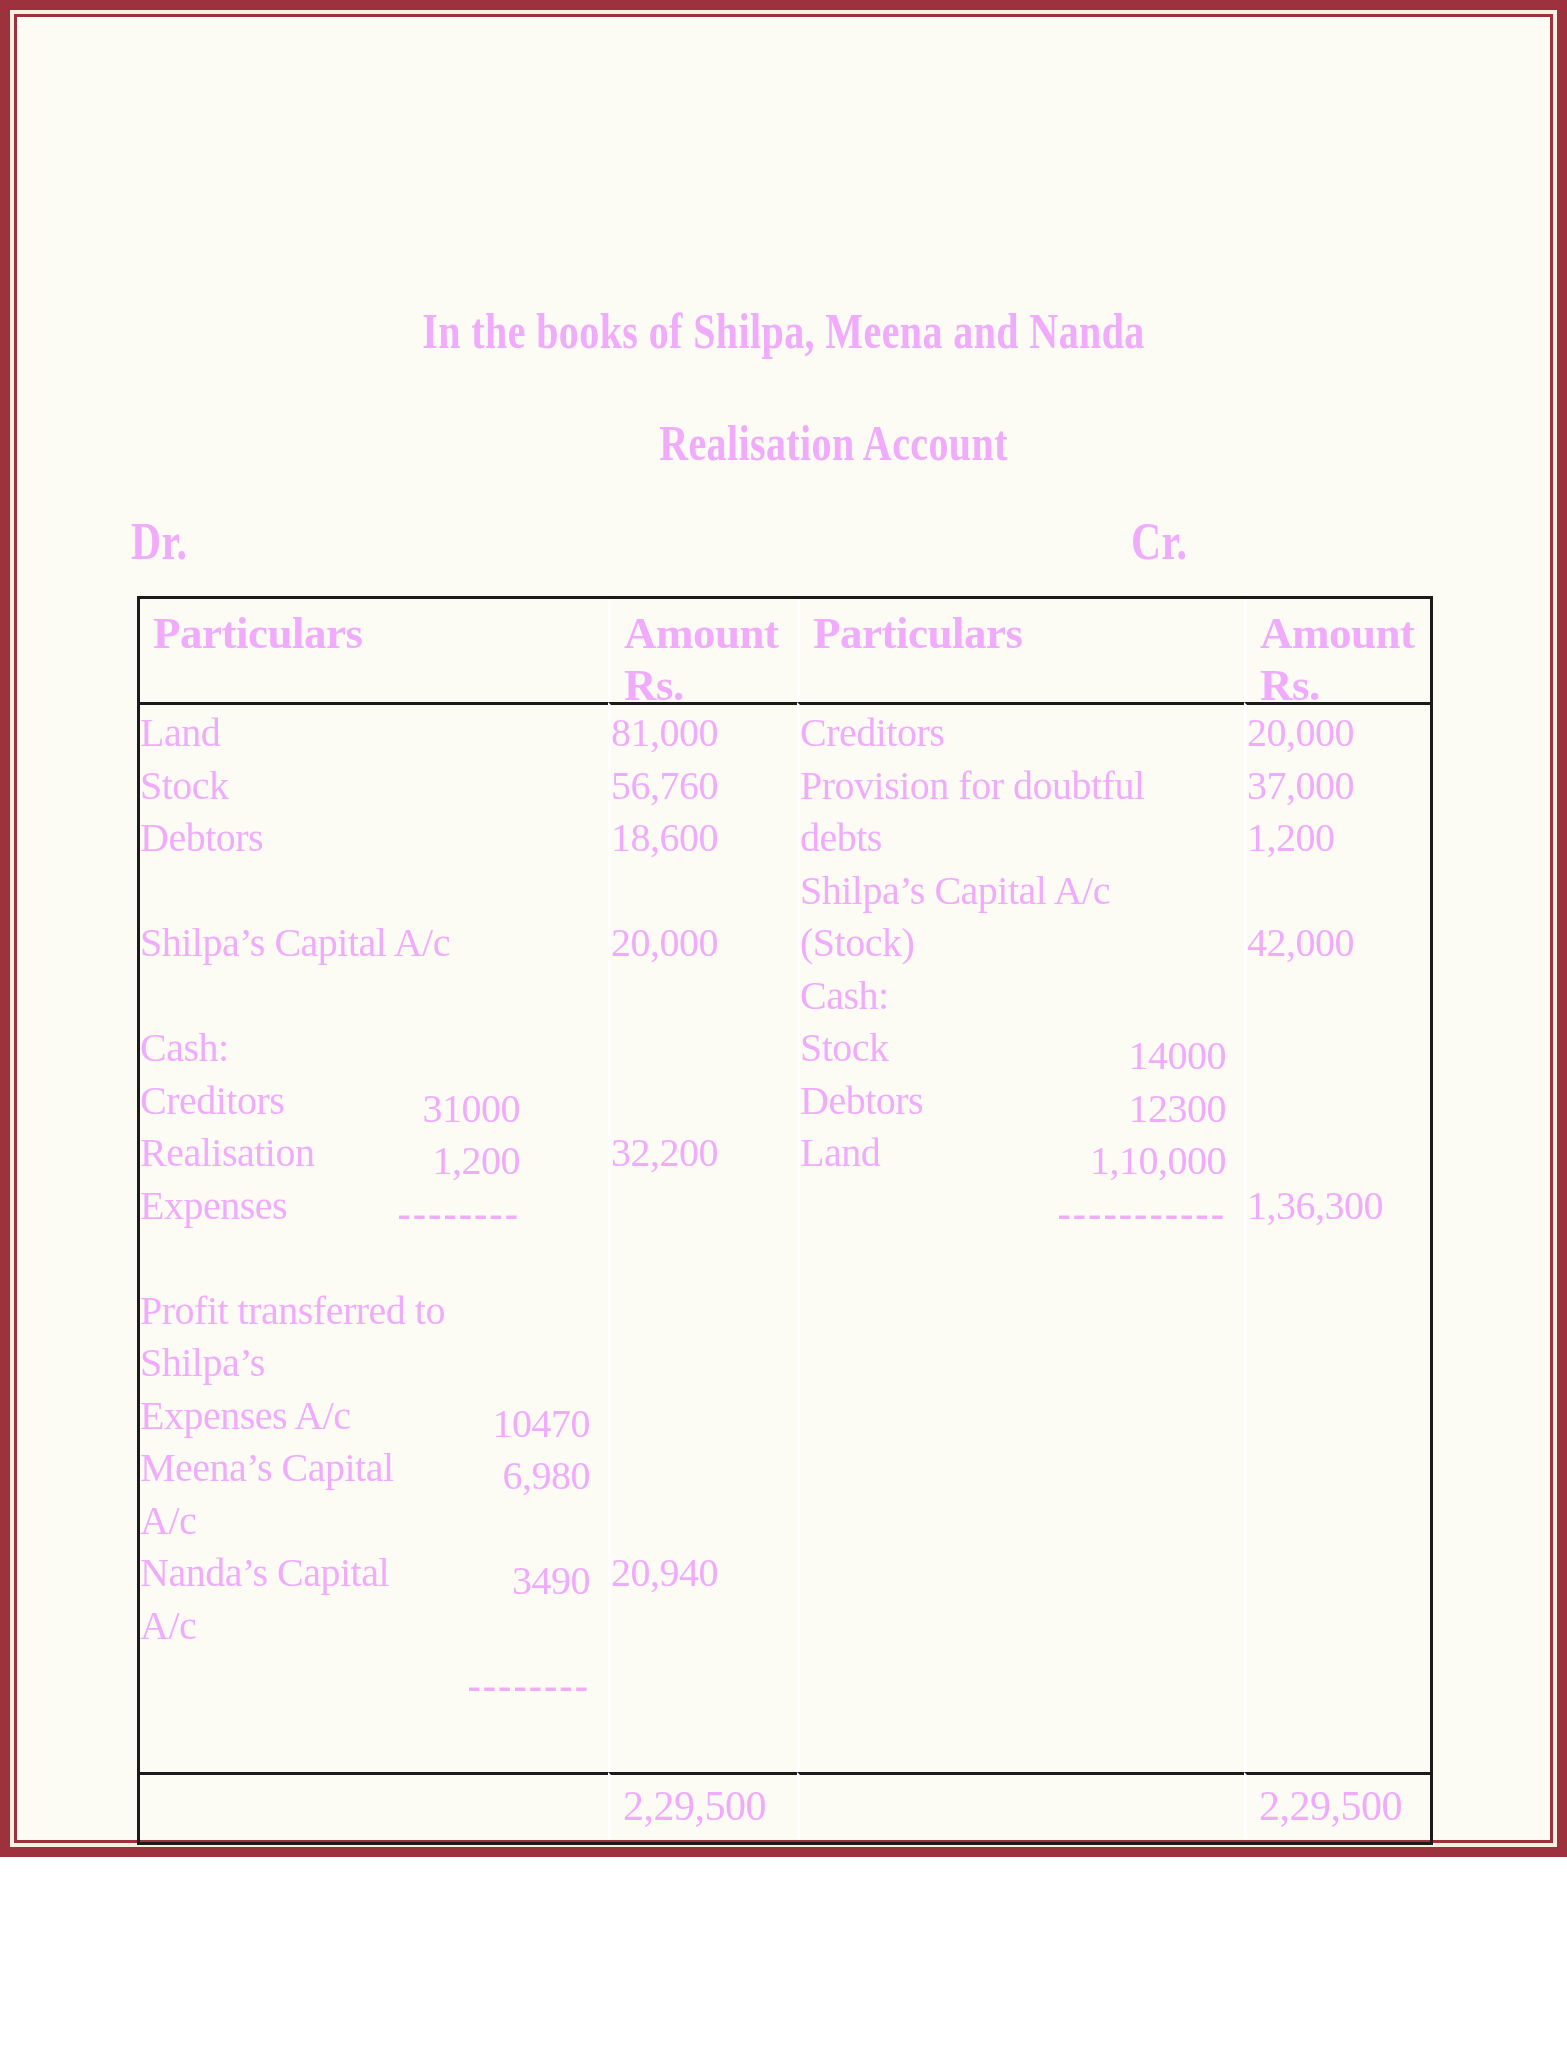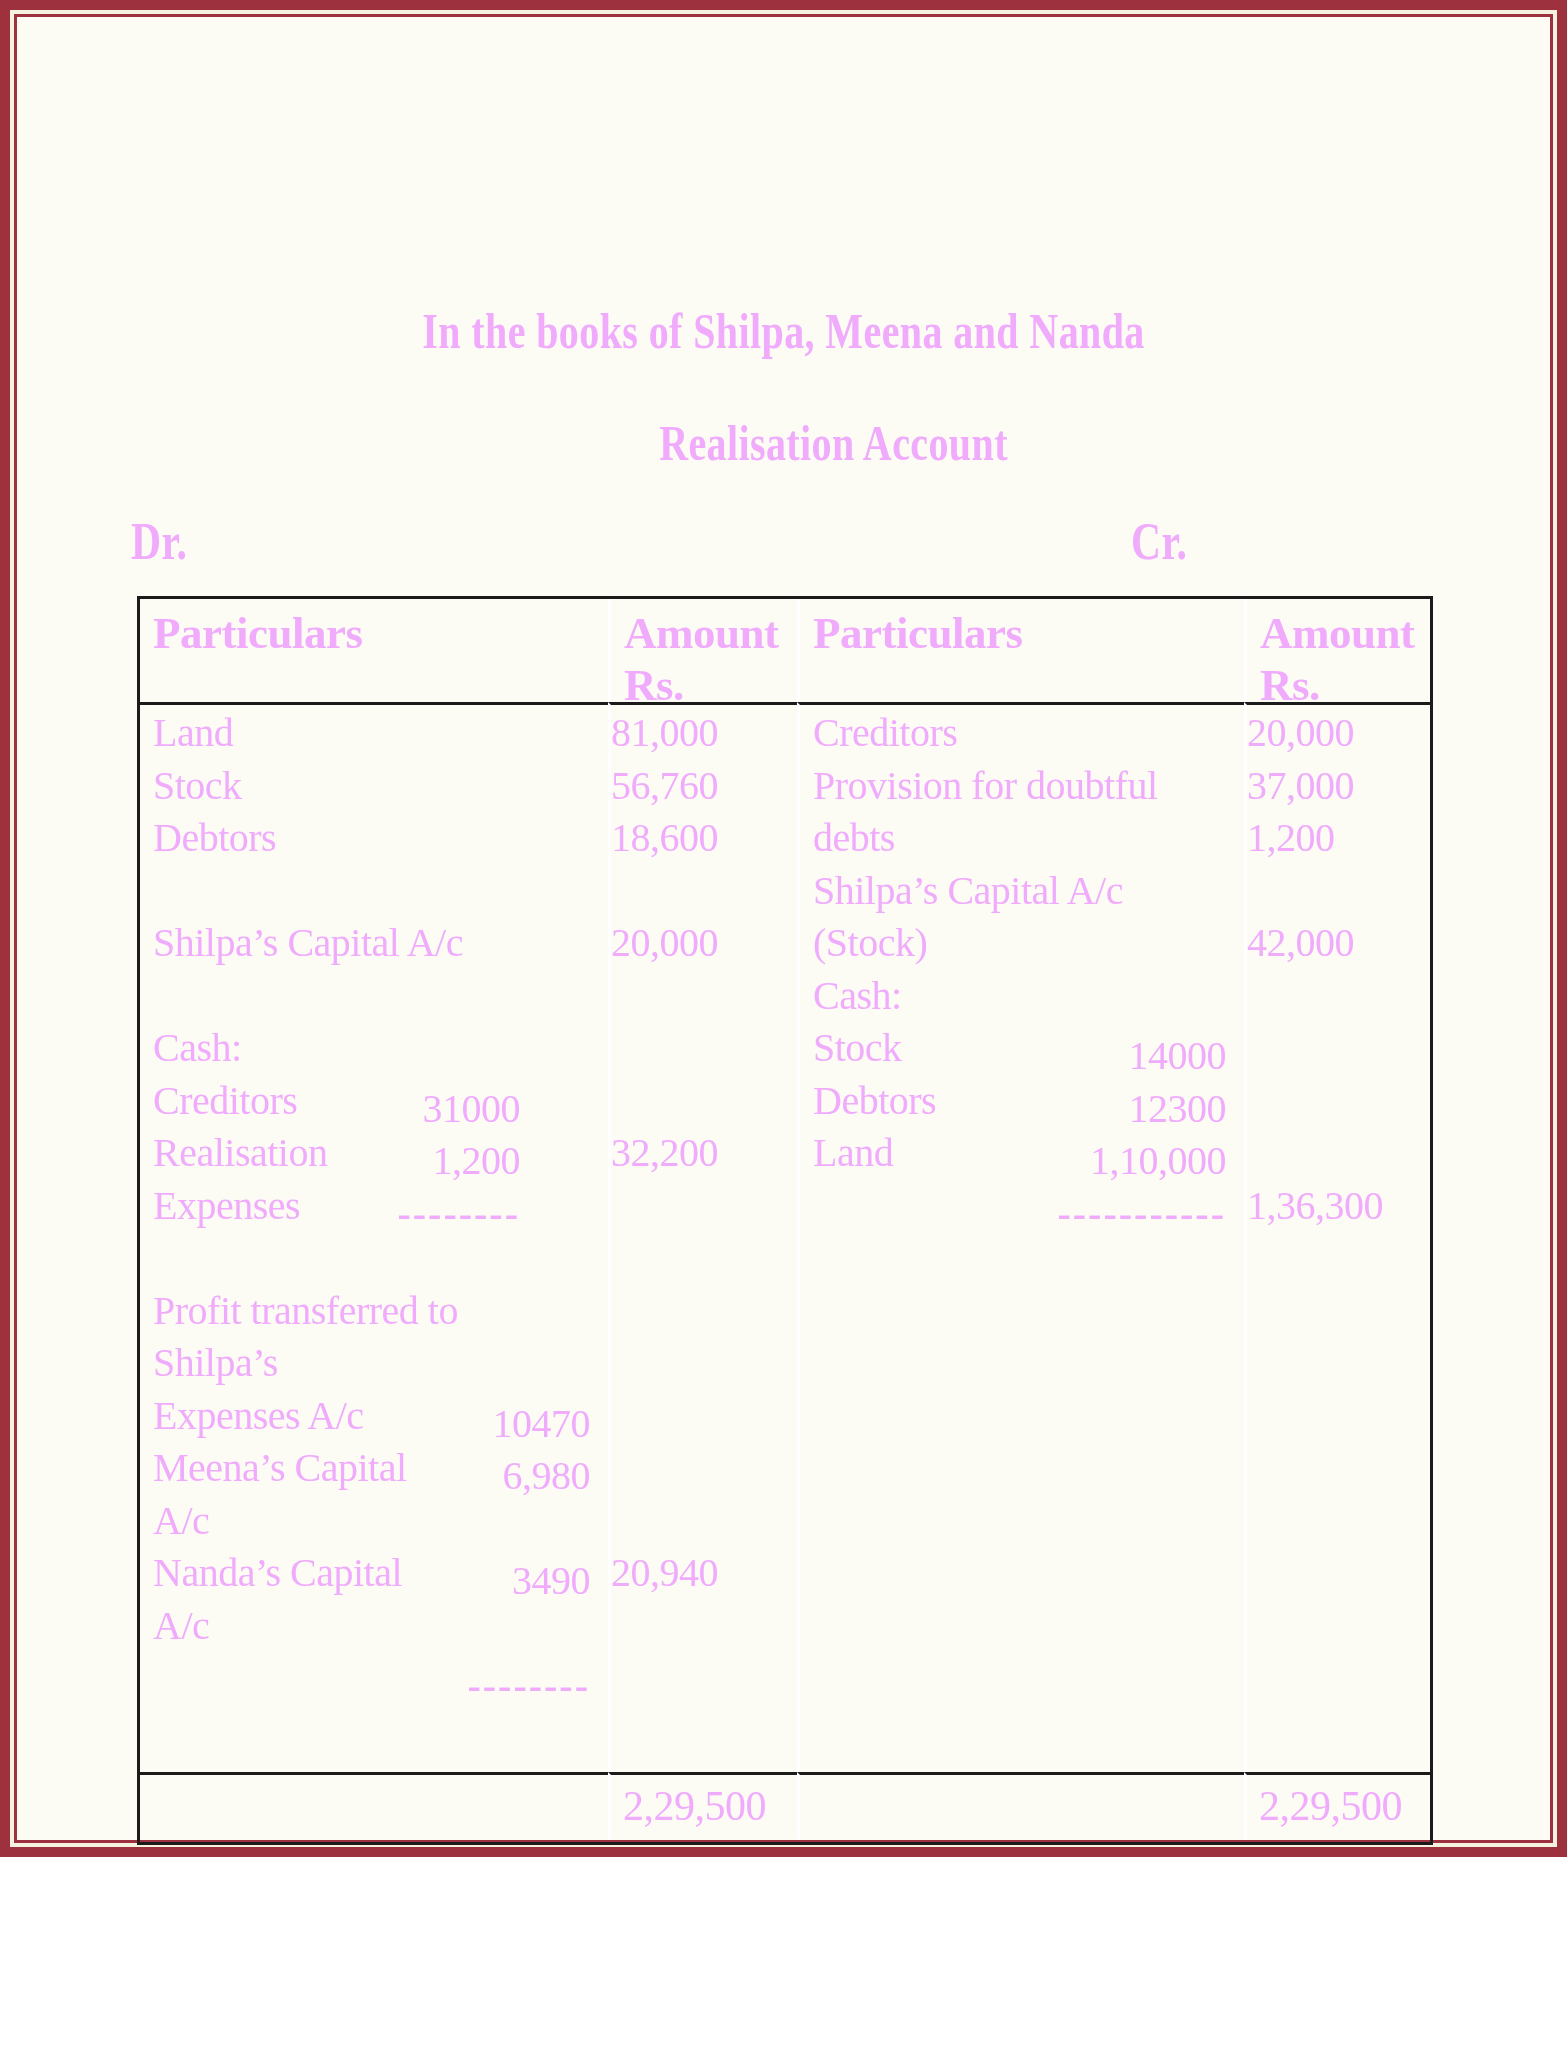--- a/index.html
+++ b/index.html
@@ -40,21 +40,21 @@
   .bt{border-top:3px solid #1b1b1b;}
 
   .hdr{font-weight:bold;font-size:45px;line-height:52px;padding:8px 0 0 13px;letter-spacing:-0.5px;}
   .hdr span{display:block;white-space:nowrap;}
 
   .bodycell{
     display:flex;flex-direction:column;
     font-size:40px;letter-spacing:-0.5px;padding-top:2px;
   }
   .line{position:relative;height:52.5px;line-height:52.5px;white-space:nowrap;flex:0 0 52.5px;}
-  .lt{padding-left:13px;}
+  .lt{}
   .ls{position:absolute;top:8px;}
   .sp-a{right:88px;}
   .sp-b{right:18px;text-align:center;}
   .dash{font-weight:bold;letter-spacing:2px;}
   .amt{padding-left:0;}
 
   .tot{font-size:42px;letter-spacing:-0.5px;line-height:62px;padding-left:12px;white-space:nowrap;}
 </style>
 </head>
 <body>

